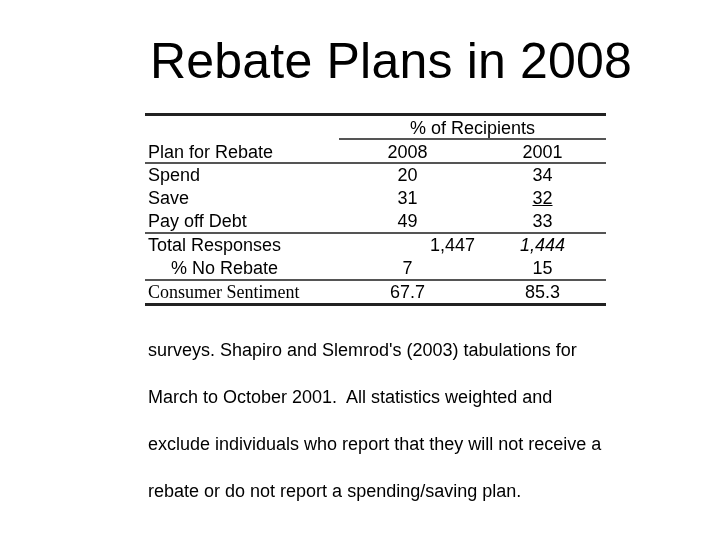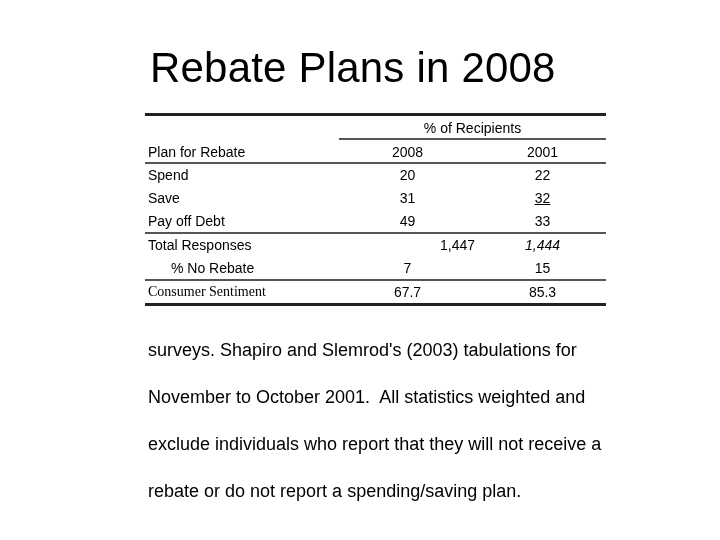--- a/index.html
+++ b/index.html
@@ -11,35 +11,35 @@
       width: 720px;
       height: 540px;
       position: relative;
       overflow: hidden;
       font-family: "Liberation Sans", sans-serif;
       color: #000000;
     }
     .title {
       position: absolute;
       left: 150px;
-      top: 43px;
-      font-size: 42px;
+      top: 36px;
+      font-size: 50px;
       line-height: 50px;
       letter-spacing: 0.2px;
       white-space: nowrap;
     }
     .rule {
       position: absolute;
       background: #222222;
     }
     .rule.thick { height: 3px; }
     .rule.thin { height: 2px; background: #555555; }
     .cell {
       position: absolute;
-      font-size: 14px;
+      font-size: 18px;
       line-height: 22px;
       white-space: nowrap;
     }
     .label { left: 148px; }
     .label.indent { left: 171px; }
     .c2008 { left: 340px; width: 135px; text-align: center; }
     .c2001 { left: 475px; width: 135px; text-align: center; }
     .group-head { left: 340px; width: 265px; text-align: center; }
     .note {
       position: absolute;
@@ -63,21 +63,21 @@
   <div class="cell group-head" style="top:117px;">% of Recipients</div>
   <div class="rule thin" style="left:339px; top:138px; width:267px; height:1.5px;"></div>
 
   <div class="cell label" style="top:141px;">Plan for Rebate</div>
   <div class="cell c2008" style="top:141px;">2008</div>
   <div class="cell c2001" style="top:141px;">2001</div>
   <div class="rule thin" style="left:145px; top:162px; width:461px; height:1.5px;"></div>
 
   <div class="cell label" style="top:164px;">Spend</div>
   <div class="cell c2008" style="top:164px;">20</div>
-  <div class="cell c2001" style="top:164px;">22</div>
+  <div class="cell c2001" style="top:164px;">34</div>
 
   <div class="cell label" style="top:187px;">Save</div>
   <div class="cell c2008" style="top:187px;">31</div>
   <div class="cell c2001" style="top:187px;text-decoration:underline;">32</div>
 
   <div class="cell label" style="top:210px;">Pay off Debt</div>
   <div class="cell c2008" style="top:210px;">49</div>
   <div class="cell c2001" style="top:210px;">33</div>
   <div class="rule thin" style="left:145px; top:232px; width:461px; height:1.5px;"></div>
 
@@ -92,16 +92,16 @@
 
   <div class="cell label" style="top:281px;font-family:Liberation Serif, serif;">Consumer Sentiment</div>
   <div class="cell c2008" style="top:281px;">67.7</div>
   <div class="cell c2001" style="top:281px;">85.3</div>
 
   <div class="rule thick" style="left:145px; top:303px; width:461px;"></div>
 </div>
 
 <div class="note">
   <div>surveys. Shapiro and Slemrod's (2003) tabulations for</div>
-  <div style="white-space:pre;">November to October 2001.  All statistics weighted and</div>
+  <div style="white-space:pre;">March to October 2001.  All statistics weighted and</div>
   <div>exclude individuals who report that they will not receive a</div>
   <div>rebate or do not report a spending/saving plan.</div>
 </div>
 
 </body></html>

